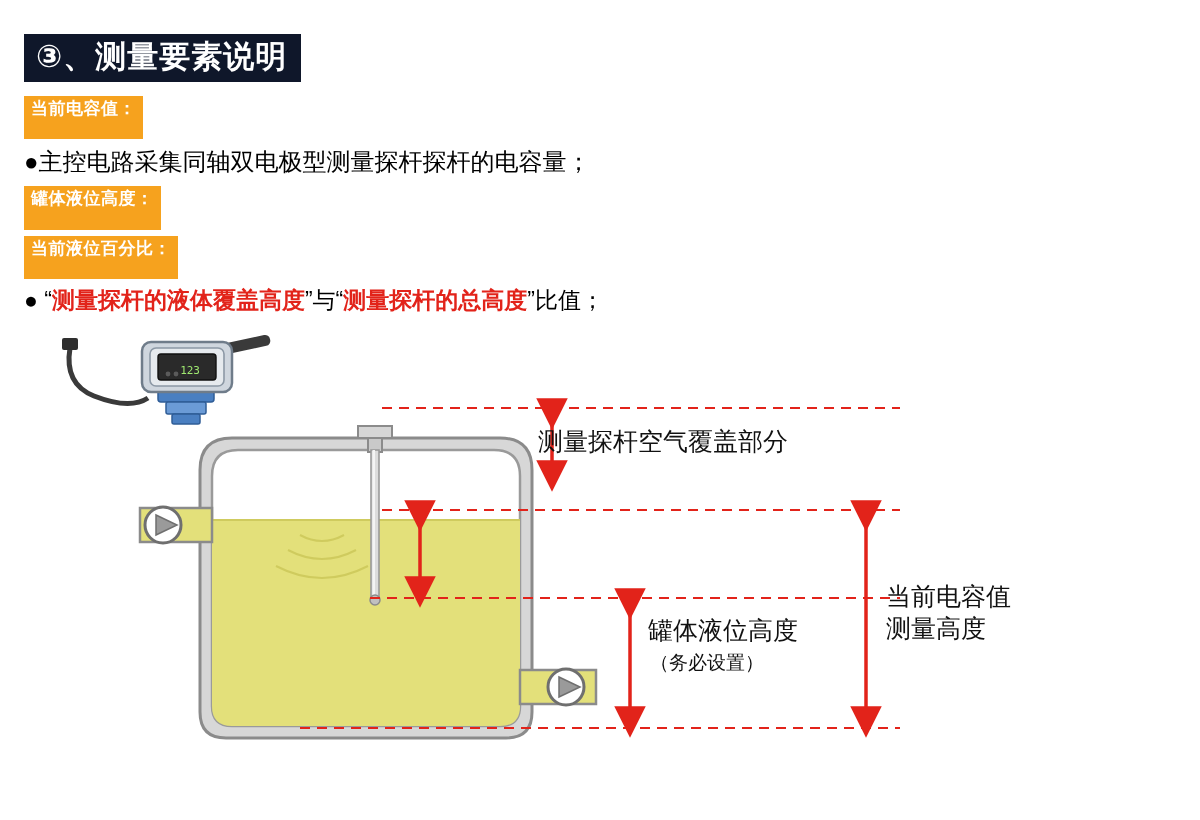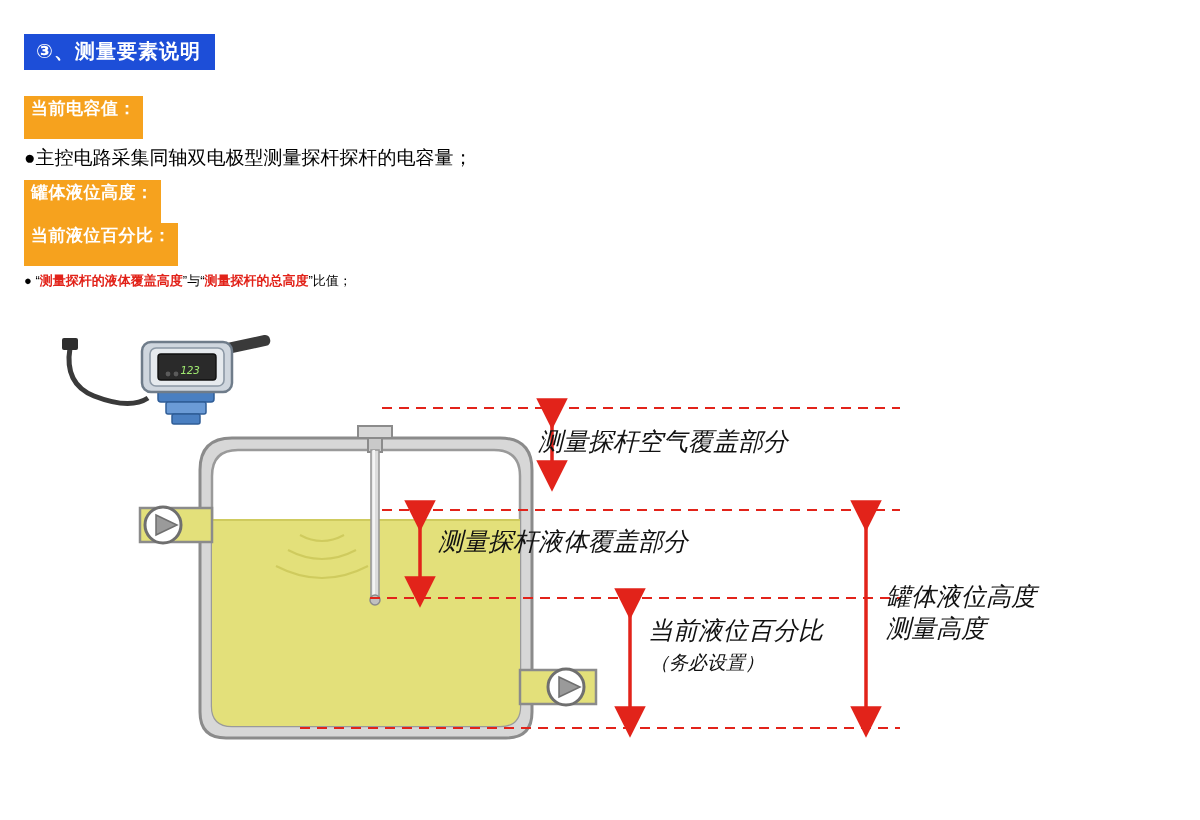--- a/index.html
+++ b/index.html
@@ -13,62 +13,61 @@
     position: relative;
     font-family: "Liberation Sans", "DejaVu Sans", sans-serif;
     overflow: hidden;
   }
 
   
   .section-title {
     position: absolute;
     left: 24px;
     top: 34px;
-    background: #1d4ed8;
+    background: #0f172a;
     color: #ffffff;
-    font-size: 20px;
+    font-size: 31px;
     font-weight: bold;
     padding: 6px 14px 8px 12px;
     line-height: 1.1;
     letter-spacing: 1px;
   }
 
   
   .text-block { position: absolute; left: 24px; top: 96px; width: 1160px; }
 
   .tag {
     display: inline-block;
     background: #f6a21e;
     color: #ffffff;
     font-size: 17px;
     font-weight: bold;
     padding: 2px 7px 20px 7px;
     line-height: 1.25;
     letter-spacing: 0.5px;
   }
   .line {
-    font-size: 19px;
+    font-size: 24px;
     color: #000000;
     margin: 7px 0 9px 0;
     line-height: 1.3;
     white-space: nowrap;
   }
   .line.red { color: #e2231a; font-weight: bold; }
-  .tag-row { }
-  .mixed { font-size: 13px; color: #000; margin: 7px 0 9px 0; line-height: 1.3; white-space: nowrap;}
+  .tag-row { margin-top: 6px; }
+  .mixed { font-size: 23px; color: #000; margin: 7px 0 9px 0; line-height: 1.3; white-space: nowrap;}
   .mixed .em { color: #e2231a; font-weight: bold; }
 
   
   .diagram {
     position: absolute;
     left: 0;
     top: 330px;
     width: 1200px;
     height: 490px;
-    font-style: italic;
   }
   .diagram svg { display: block; }
 
   .dlabel {
     position: absolute;
     font-size: 25px;
     color: #111111;
     white-space: nowrap;
     line-height: 1.18;
   }
@@ -171,23 +170,22 @@
     <g stroke="#e2231a" stroke-width="3.5">
       <line x1="552" y1="84" x2="552" y2="146" marker-end="url(#ar)" marker-start="url(#ar)"></line>
       <line x1="420" y1="186" x2="420" y2="262" marker-end="url(#ar)" marker-start="url(#ar)"></line>
       <line x1="630" y1="274" x2="630" y2="392" marker-end="url(#ar)" marker-start="url(#ar)"></line>
       <line x1="866" y1="186" x2="866" y2="392" marker-end="url(#ar)" marker-start="url(#ar)"></line>
     </g>
   </svg>
 
   <div class="dlabel" style="left:538px; top:97px;">测量探杆空气覆盖部分</div>
 
-  <div class="dlabel" style="left:438px; top:197px;">测量探杆液体覆盖部分</div>
 
-  <div class="dlabel" style="left:648px; top:286px;">当前液位百分比</div>
+  <div class="dlabel" style="left:648px; top:286px;">罐体液位高度</div>
 
   <div class="dlabel small" style="left:650px; top:322px;">（务必设置）</div>
 
-  <div class="dlabel" style="left:886px; top:252px;">罐体液位高度</div>
+  <div class="dlabel" style="left:886px; top:252px;">当前电容值</div>
 
   <div class="dlabel" style="left:886px; top:284px;">测量高度</div>
 
 </div>
 
 </body></html>

